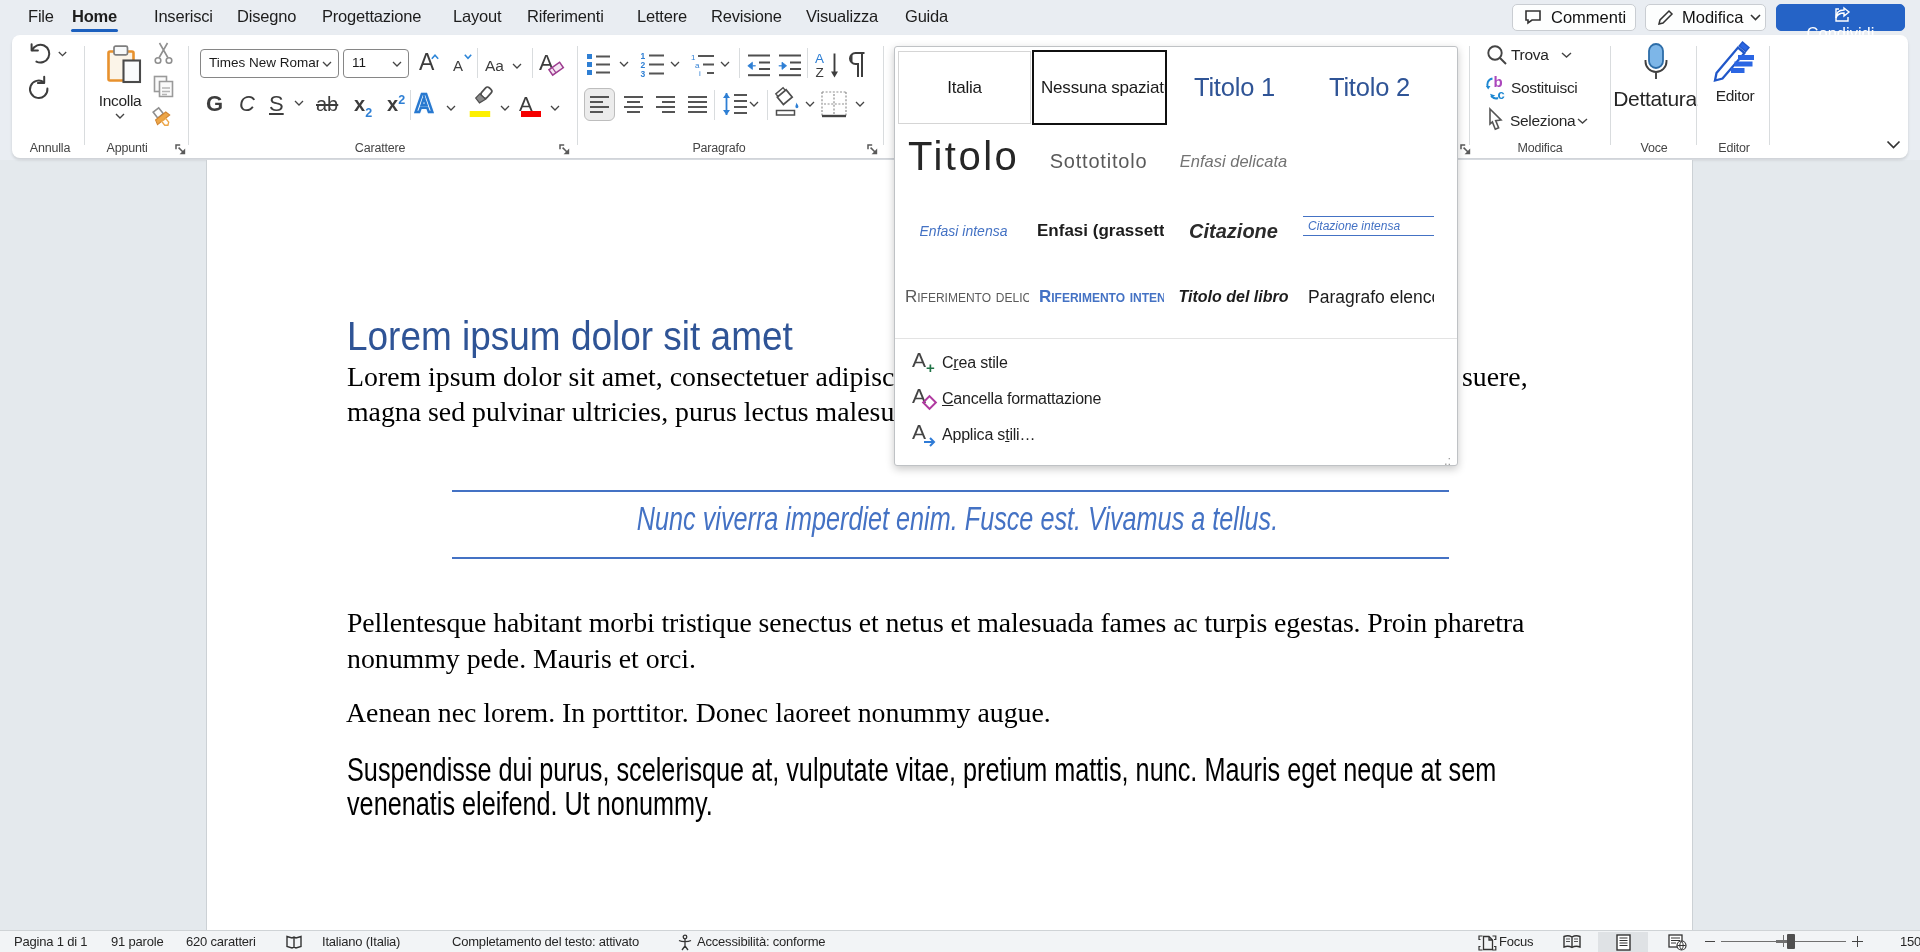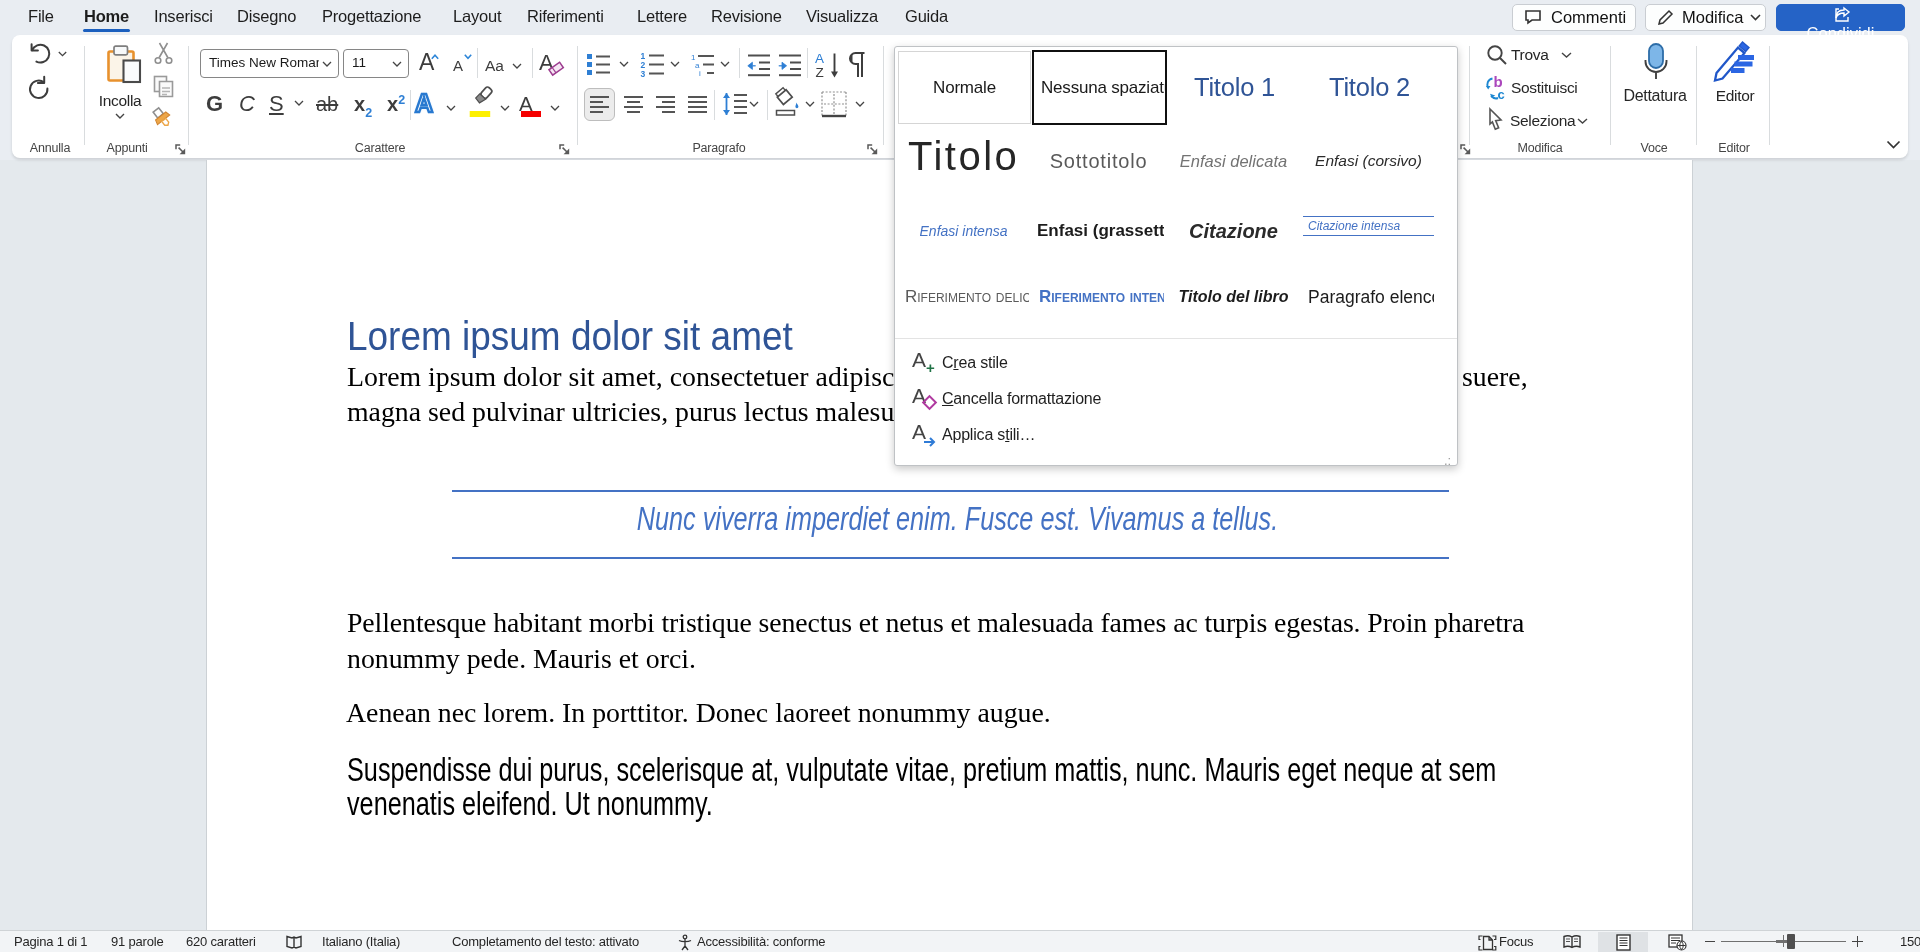--- a/index.html
+++ b/index.html
@@ -31,21 +31,21 @@
   #spanel { position:absolute; left:894px; top:46px; width:564px; height:420px; background:#ffffff; border:1px solid #bfc2c5; border-radius:3px; box-shadow:0 3px 8px rgba(0,0,0,.22); z-index:50; }
   .cell { position:absolute; width:131px; height:64px; overflow:hidden; display:flex; align-items:center; justify-content:center; white-space:nowrap; }
   .gcell { position:absolute; width:133px; height:73px; display:flex; align-items:center; justify-content:center; background:#fff; font-size:17px; letter-spacing:-0.2px; color:#1a1a1a; white-space:nowrap; overflow:hidden; }
   .mitem { position:absolute; left:0; width:100%; height:36px; font-size:16px; letter-spacing:-0.2px; color:#1f1f1f; }
 </style>
 </head>
 <body>
 
 <div id="menubar">
   <div class="tab" style="left:28px;">File</div>
-  <div class="tab active" style="left:84px;">Home</div>
+  <div class="tab active" style="left:72px;">Home</div>
   <div class="tab" style="left:154px;">Inserisci</div>
   <div class="tab" style="left:237px;">Disegno</div>
   <div class="tab" style="left:322px;">Progettazione</div>
   <div class="tab" style="left:453px;">Layout</div>
   <div class="tab" style="left:527px;">Riferimenti</div>
   <div class="tab" style="left:637px;">Lettere</div>
   <div class="tab" style="left:711px;">Revisione</div>
   <div class="tab" style="left:806px;">Visualizza</div>
   <div class="tab" style="left:905px;">Guida</div>
 
@@ -361,21 +361,21 @@
       <path d="M1 1l4.5 4L10 1" fill="none" stroke="#444" stroke-width="1.4"></path>
     </svg>
   <div class="glabel" style="left:1540px;">Modifica</div>
   <div class="gsep" style="left:1610px;"></div>
 
   <svg style="left:1644px; top:43px;" width="24" height="40" viewBox="0 0 24 40">
       <rect x="5" y="1" width="14" height="24" rx="7" fill="#7db6e8" stroke="#2d6da8" stroke-width="1.8"></rect>
       <path d="M1.5 17v1.5c0 5.8 4.7 10.5 10.5 10.5s10.5-4.7 10.5-10.5V17" fill="none" stroke="#404040" stroke-width="1.9"></path>
       <path d="M12 29.5v6.5" stroke="#404040" stroke-width="1.9"></path>
     </svg>
-  <div class="abs" style="left:1655px; top:87px; transform:translateX(-50%); font-size:16px; letter-spacing:-0.3px; color:#262626;">Dettatura</div>
+  <div class="abs" style="left:1655px; top:87px; transform:translateX(-50%); font-size:21px; letter-spacing:-0.3px; color:#262626;">Dettatura</div>
   <div class="glabel" style="left:1654px;">Voce</div>
   <div class="gsep" style="left:1696px;"></div>
 
   <svg style="left:1713px; top:40px;" width="44" height="42" viewBox="0 0 44 42">
     <path d="M3.5 33 L25 7.5 L31.5 13 L9.5 38.5 L2 40.5z" fill="#fff" stroke="#2057c9" stroke-width="2.3"></path>
     <path d="M26.2 6 L29.5 2 L36 7.5 L32.7 11.5z" fill="#2b66e3" stroke="#2057c9" stroke-width="1.4"></path>
     <path d="M25 17.5 h16 M21.5 24 h18 M18 30.5 h13.5" stroke="#2b66e3" stroke-width="4.8"></path>
   </svg>
   <div class="abs" style="left:1735px; top:87px; transform:translateX(-50%); font-size:15.5px; letter-spacing:-0.3px; color:#262626;">Editor</div>
   <div class="glabel" style="left:1734px;">Editor</div>
@@ -401,29 +401,28 @@
   <div class="abs" id="rule2" style="left:452px; top:557px; width:997px; height:1.5px; background:#4472C4;"></div>
   <div class="abs serif" id="p2a" style="left:347px; top:606.5px; font-size:27.8px; letter-spacing:-0.1px; white-space:nowrap;">Pellentesque habitant morbi tristique senectus et netus et malesuada fames ac turpis egestas. Proin pharetra</div>
   <div class="abs serif" id="p2b" style="left:347px; top:643px; font-size:27.8px; white-space:nowrap;">nonummy pede. Mauris et orci.</div>
   <div class="abs serif" id="p3" style="left:346px; top:697px; font-size:27.8px; white-space:nowrap;">Aenean nec lorem. In porttitor. Donec laoreet nonummy augue.</div>
   <div class="abs" id="p4a" style="left:347px; top:750.5px; font-size:33px; white-space:nowrap; transform:scaleX(0.765); transform-origin:0 0;">Suspendisse dui purus, scelerisque at, vulputate vitae, pretium mattis, nunc. Mauris eget neque at sem</div>
   <div class="abs" id="p4b" style="left:347px; top:785px; font-size:33px; white-space:nowrap; transform:scaleX(0.765); transform-origin:0 0;">venenatis eleifend. Ut nonummy.</div>
 </div>
 
 <div id="spanel">
 
-  <div class="gcell" style="left:3px; top:4px; border:1px solid #d5d5d5;">Normale</div>
+  <div class="gcell" style="left:3px; top:4px; border:1px solid #d5d5d5;">Italia</div>
   <div class="gcell" style="left:137px; top:3px; width:135px; height:75px; border:2.5px solid #101010; justify-content:flex-start; padding-left:7px;">Nessuna spaziatu</div>
   <div class="gcell" style="left:273px; top:4px; font-size:25.5px; color:#2F5496;">Titolo 1</div>
   <div class="gcell" style="left:408px; top:4px; font-size:25.5px; color:#2F5496;">Titolo 2</div>
 
   <div class="cell" style="left:3px; top:77px; justify-content:flex-start; padding-left:10px; font-size:40px; letter-spacing:2.5px; color:#262626;">Titolo</div>
   <div class="cell" style="left:138px; top:82px; font-size:20px; letter-spacing:0.8px; color:#595959;">Sottotitolo</div>
   <div class="cell" style="left:273px; top:82px; font-size:16.5px; font-style:italic; color:#737373;">Enfasi delicata</div>
-  <div class="cell" style="left:408px; top:82px; font-size:15.5px; font-style:italic; color:#2b2b2b;">Enfasi (corsivo)</div>
 
   <div class="cell" style="left:3px; top:152px; font-size:14px; font-style:italic; color:#4472C4;">Enfasi intensa</div>
   <div class="cell" style="left:138px; top:152px; justify-content:flex-start; padding-left:4px; font-size:17px; font-weight:bold; color:#1c1c1c;">Enfasi (grassetto)</div>
   <div class="cell" style="left:273px; top:152px; font-size:20px; font-style:italic; color:#2b2b2b;font-weight:bold;">Citazione</div>
   <div class="cell" style="left:408px; top:147px; padding:0;">
     <div style="width:100%; border-top:1.5px solid #4472C4; border-bottom:1.5px solid #4472C4; padding:2px 0 2px 5px; font-size:12px; font-style:italic; color:#4472C4; white-space:nowrap; overflow:hidden;">Citazione intensa</div>
   </div>
 
   <div class="cell" style="left:3px; top:218px; justify-content:flex-start; padding-left:7px; font-size:17px; font-variant:small-caps; color:#5a5a5a;">Riferimento delicato</div>
   <div class="cell" style="left:138px; top:218px; justify-content:flex-start; padding-left:6px; font-size:17px; font-weight:bold; font-variant:small-caps; color:#4472C4;">Riferimento intenso</div>

